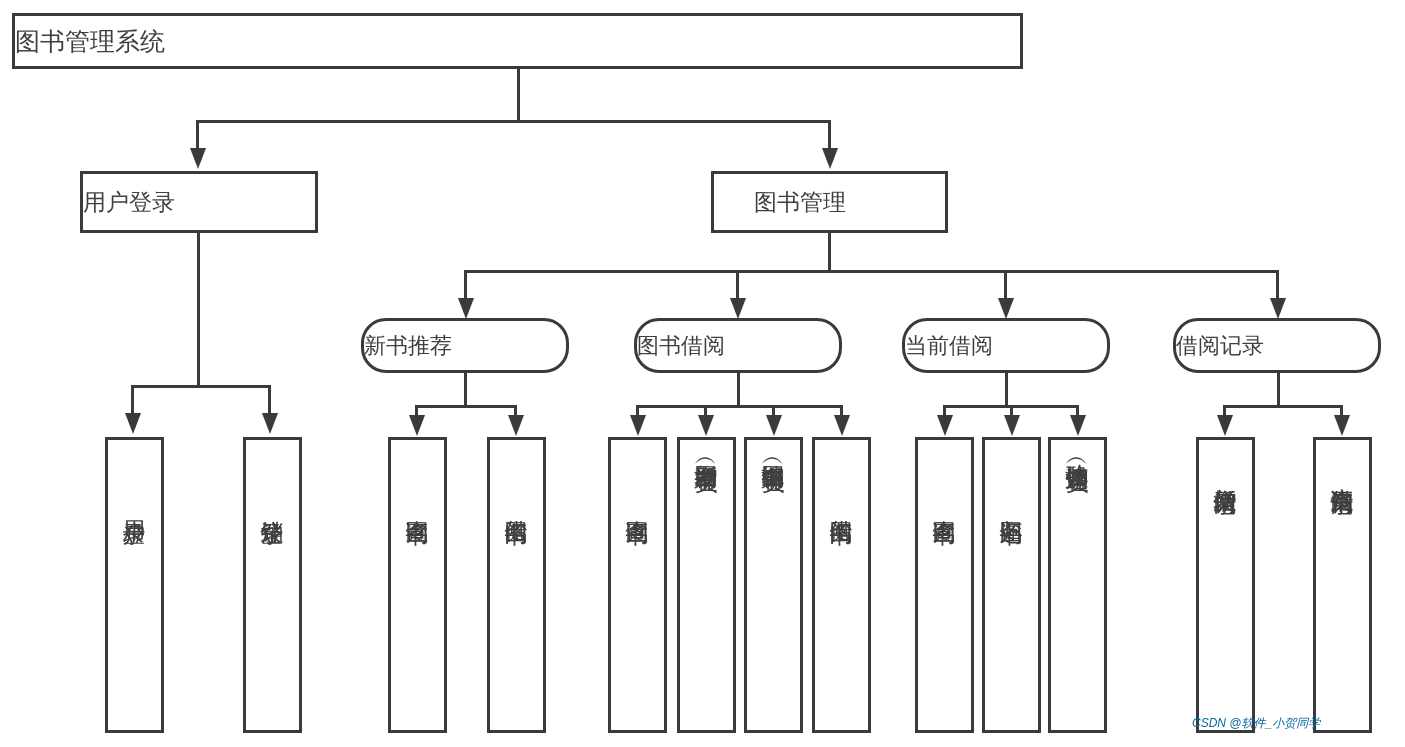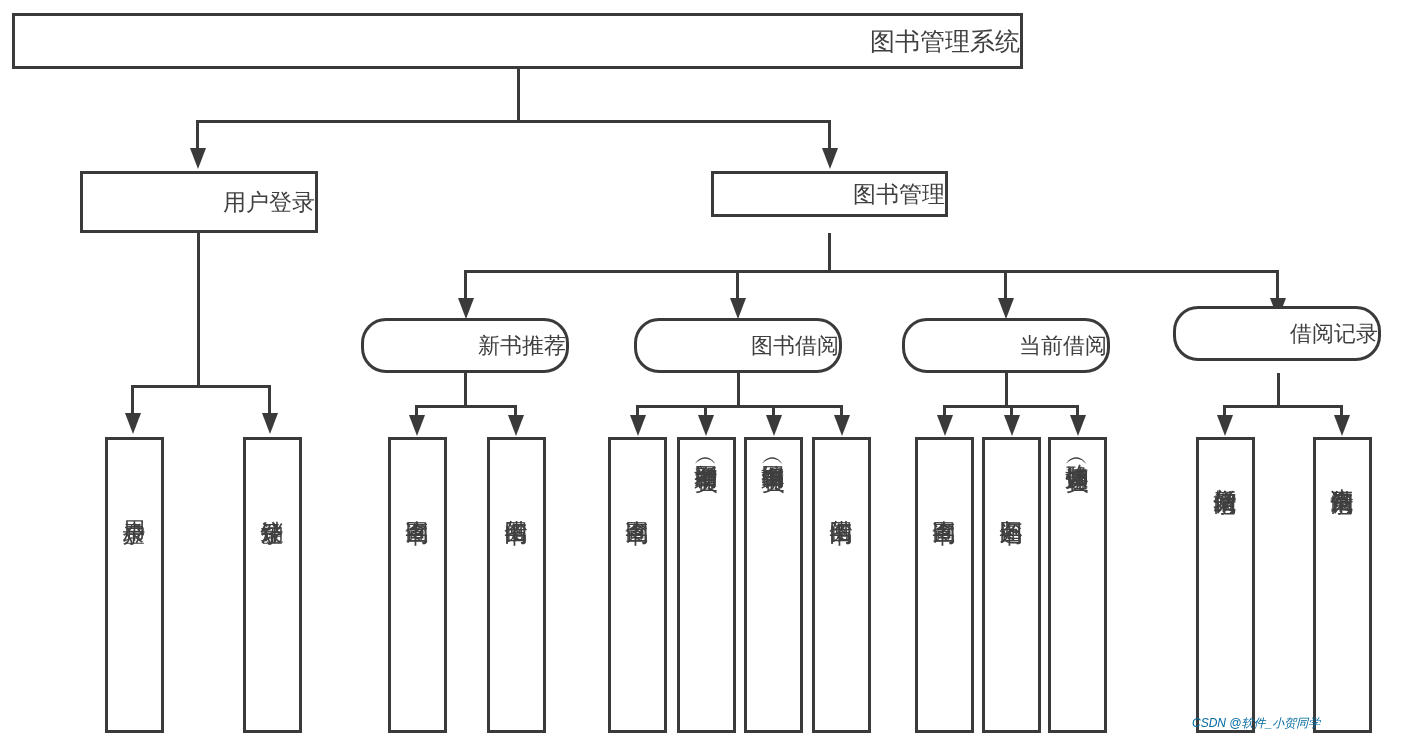--- a/index.html
+++ b/index.html
@@ -19,21 +19,21 @@
   }
   
   .node {
     position: absolute;
     box-sizing: border-box;
     border: 3px solid #3a3a3a;
     background: #ffffff;
     color: #3f3f3f;
     display: flex;
     align-items: center;
-    justify-content: flex-end;
+    justify-content: flex-start;
     text-align: center;
   }
   .node.root {
     font-size: 25px;
   }
   .node.lvl2 {
     font-size: 23px;
   }
   .node.lvl3 {
     font-size: 22px;
@@ -93,21 +93,21 @@
   <div class="hline" style="left:196px; top:120px; width:634px;"></div>
 
   <div class="vline" style="left:196px; top:120px; height:28px;"></div>
   <div class="arrow" style="left:190px; top:148px;"></div>
   <div class="vline" style="left:828px; top:120px; height:28px;"></div>
   <div class="arrow" style="left:822px; top:148px;"></div>
 
   <div class="node lvl2" style="left:80px; top:171px; width:238px; height:62px;">
     <span>用户登录</span>
   </div>
-  <div class="node lvl2" style="left:711px; top:171px; width:237px; height:46px;">
+  <div class="node lvl2" style="left:711px; top:171px; width:237px; height:62px;padding-left:40px;">
     <span>图书管理</span>
   </div>
 
   <div class="vline" style="left:197px; top:233px; height:152px;"></div>
   <div class="hline" style="left:131px; top:385px; width:137px;"></div>
   <div class="vline" style="left:131px; top:385px; height:28px;"></div>
   <div class="arrow" style="left:125px; top:413px;"></div>
   <div class="vline" style="left:268px; top:385px; height:28px;"></div>
   <div class="arrow" style="left:262px; top:413px;"></div>
 
@@ -124,21 +124,21 @@
 
   <div class="node lvl3" style="left:361px; top:318px; width:208px; height:55px;">
     <span>新书推荐</span>
   </div>
   <div class="node lvl3" style="left:902px; top:318px; width:208px; height:55px;">
     <span>当前借阅</span>
   </div>
   <div class="node lvl3" style="left:634px; top:318px; width:208px; height:55px;">
     <span>图书借阅</span>
   </div>
-  <div class="node lvl3" style="left:1173px; top:306px; width:208px; height:55px;">
+  <div class="node lvl3" style="left:1173px; top:318px; width:208px; height:55px;">
     <span>借阅记录</span>
   </div>
 
   <div class="vline" style="left:464px; top:373px; height:32px;"></div>
   <div class="hline" style="left:415px; top:405px; width:101px;"></div>
   <div class="vline" style="left:415px; top:405px; height:12px;"></div>
   <div class="arrow" style="left:409px; top:415px;"></div>
   <div class="vline" style="left:514px; top:405px; height:12px;"></div>
   <div class="arrow" style="left:508px; top:415px;"></div>
 

